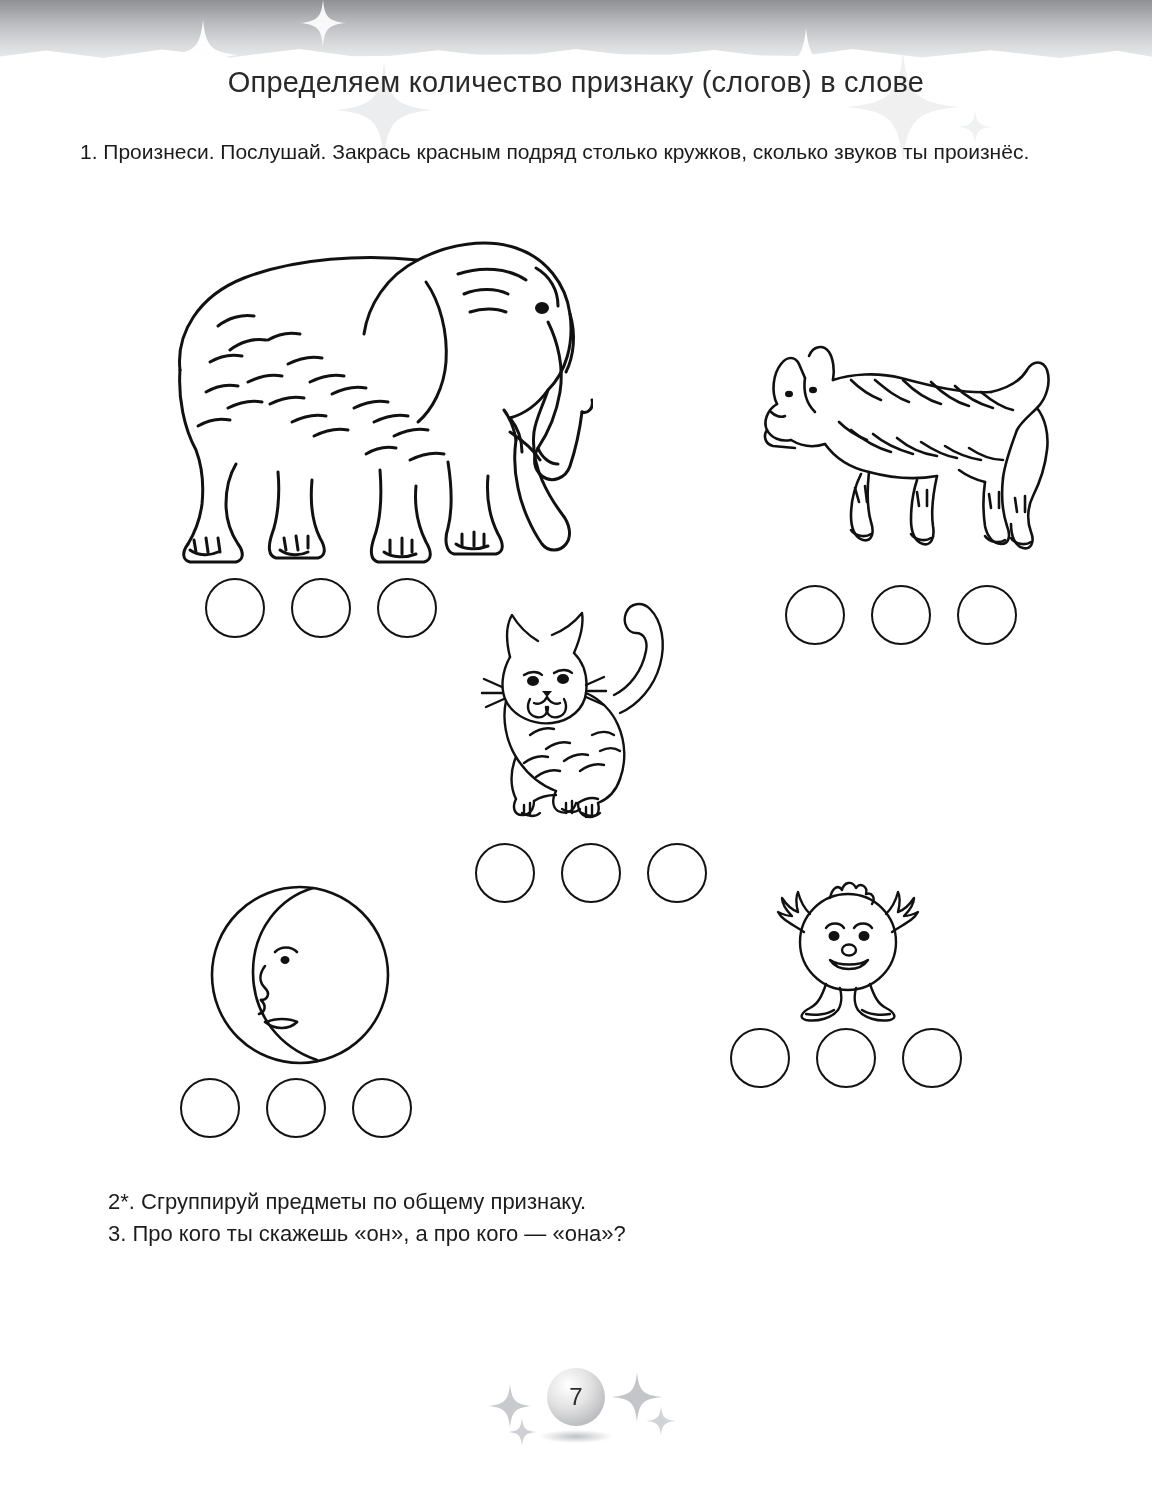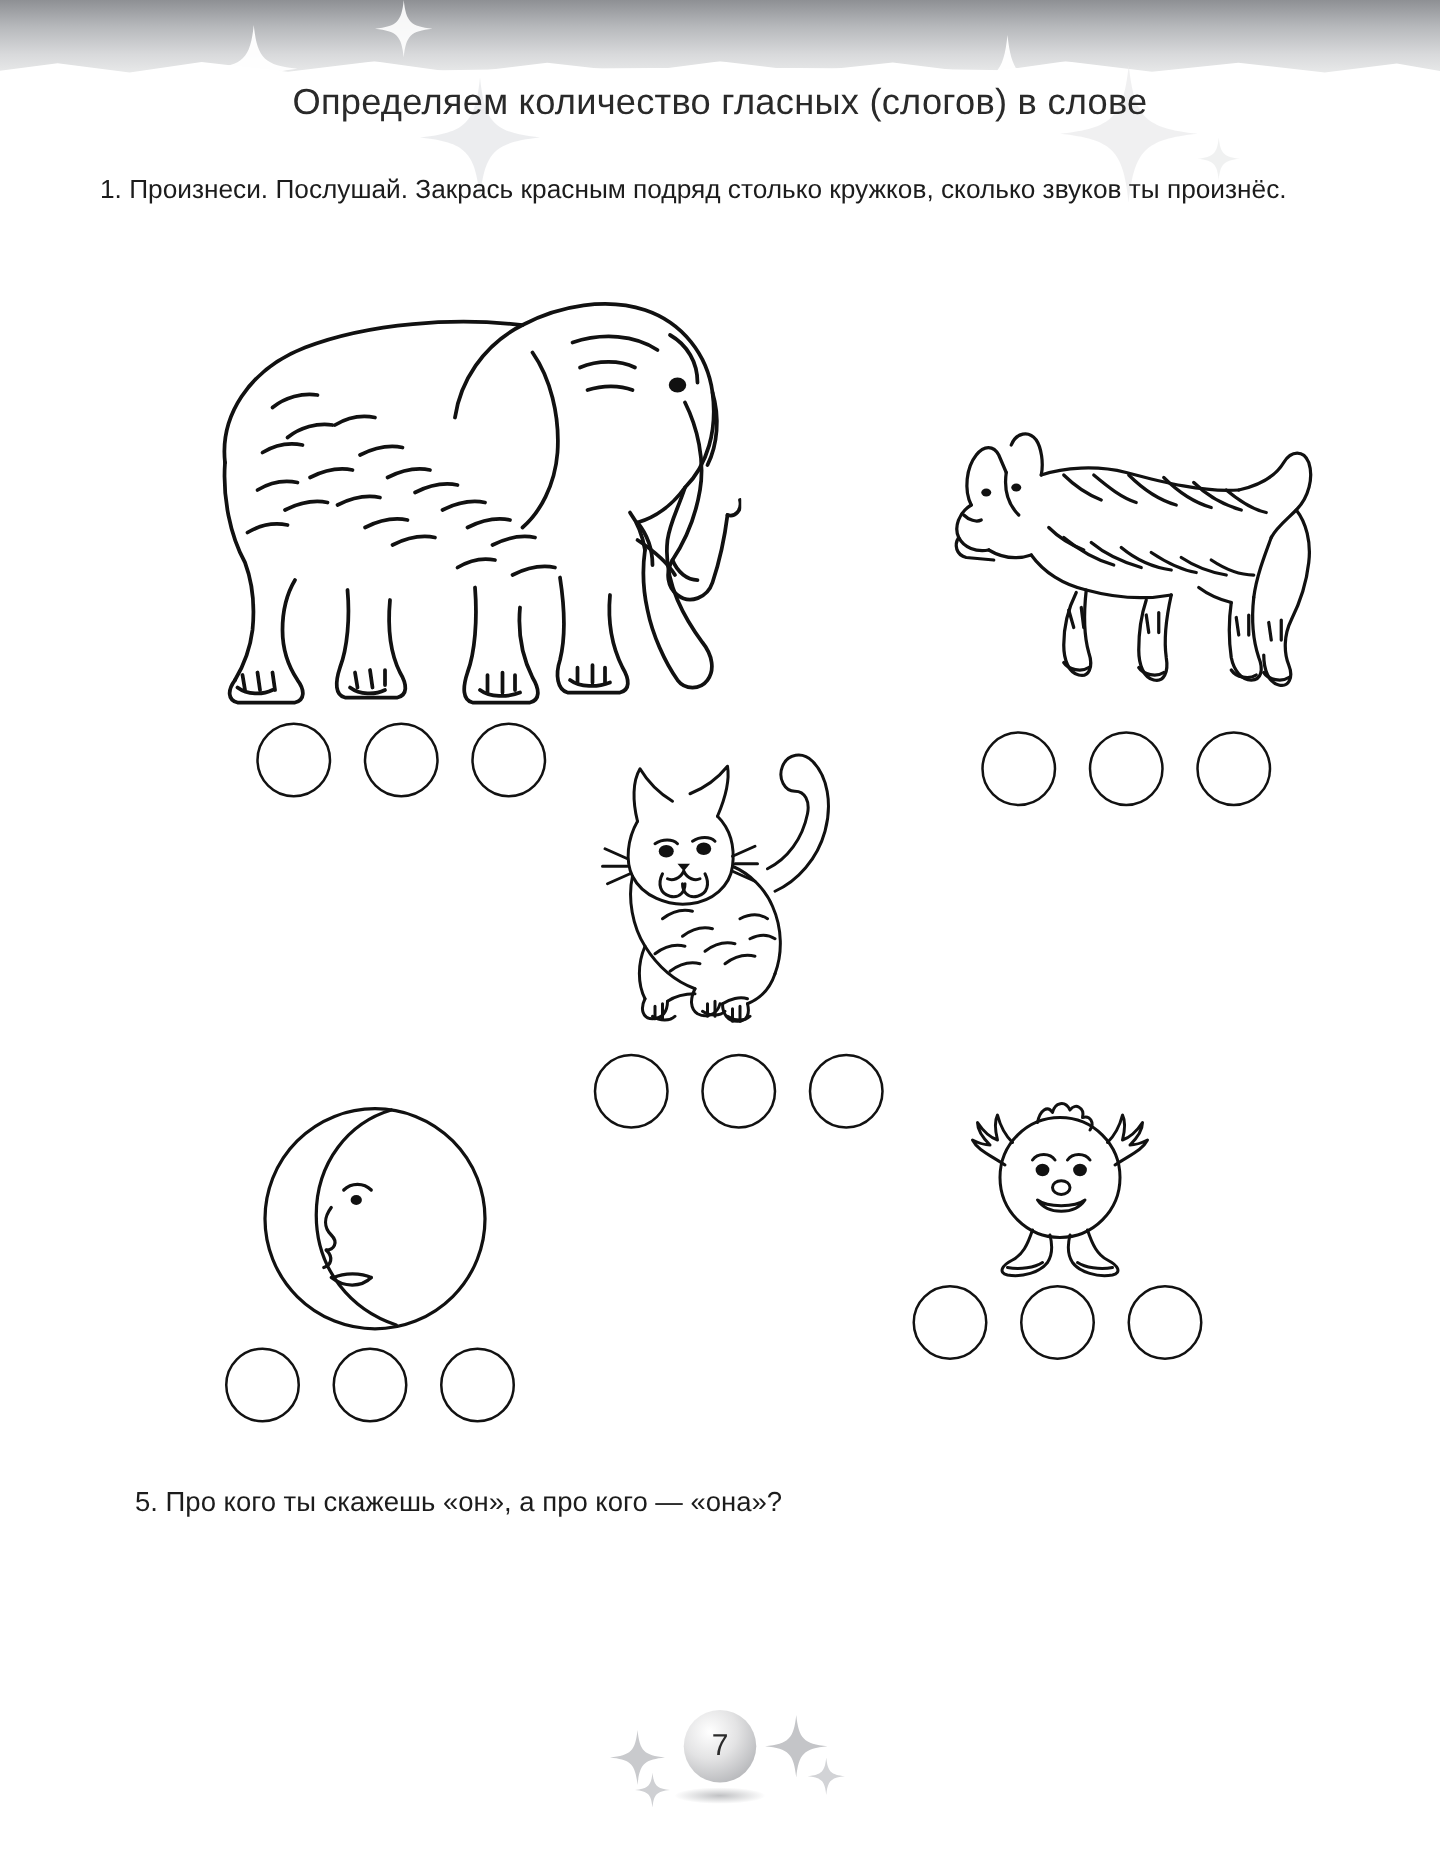--- a/index.html
+++ b/index.html
@@ -172,21 +172,21 @@
   <svg width="110" height="110" viewBox="0 0 100 100">
     <path d="M50 0 C54 38 62 46 100 50 C62 54 54 62 50 100 C46 62 38 54 0 50 C38 46 46 38 50 0 Z" fill="#ececee" opacity="0.8"></path>
   </svg>
 </div>
 <div class="sparkle" style="left:958px; top:110px;">
   <svg width="34" height="34" viewBox="0 0 100 100">
     <path d="M50 0 C54 38 62 46 100 50 C62 54 54 62 50 100 C46 62 38 54 0 50 C38 46 46 38 50 0 Z" fill="#eeeff0" opacity="0.9"></path>
   </svg>
 </div>
 
-<div class="page-title">Определяем количество гласных (слогов) в слове</div>
+<div class="page-title">Определяем количество признаку (слогов) в слове</div>
 
 <div class="task-1">1. Произнеси. Послушай. Закрась красным подряд столько кружков, сколько звуков ты произнёс.</div>
 
 <div class="art" id="art-elephant">
   <svg viewBox="0 0 475 345" width="475" height="345">
     <g fill="none" stroke="#111" stroke-width="3" stroke-linejoin="round" stroke-linecap="round">
       <path d="M62 148 C58 112 80 74 126 56 C178 36 246 32 300 38
                C330 22 368 16 398 26 C428 36 448 62 452 92
                C456 122 448 150 430 168 C424 186 418 196 416 210
                C414 228 418 244 424 258 C430 272 438 284 444 292
@@ -423,21 +423,22 @@
   <div class="circle"></div>
   <div class="circle"></div>
 </div>
 <div class="circle-row" id="row-kolobok">
   <div class="circle"></div>
   <div class="circle"></div>
   <div class="circle"></div>
 </div>
 
 <div class="bottom-tasks">
-  <div>5. Про кого ты скажешь «он», а про кого — «она»?</div>
+  <div>2*. Сгруппируй предметы по общему признаку.</div>
+  <div>3. Про кого ты скажешь «он», а про кого — «она»?</div>
 </div>
 
 <div class="page-num-wrap">
   <div class="sparkle" style="left:488px; top:16px;">
     <svg width="44" height="44" viewBox="0 0 100 100">
       <path d="M50 0 C54 38 62 46 100 50 C62 54 54 62 50 100 C46 62 38 54 0 50 C38 46 46 38 50 0 Z" fill="#c9cacd"></path>
     </svg>
   </div>
   <div class="sparkle" style="left:508px; top:50px;">
     <svg width="28" height="28" viewBox="0 0 100 100">

